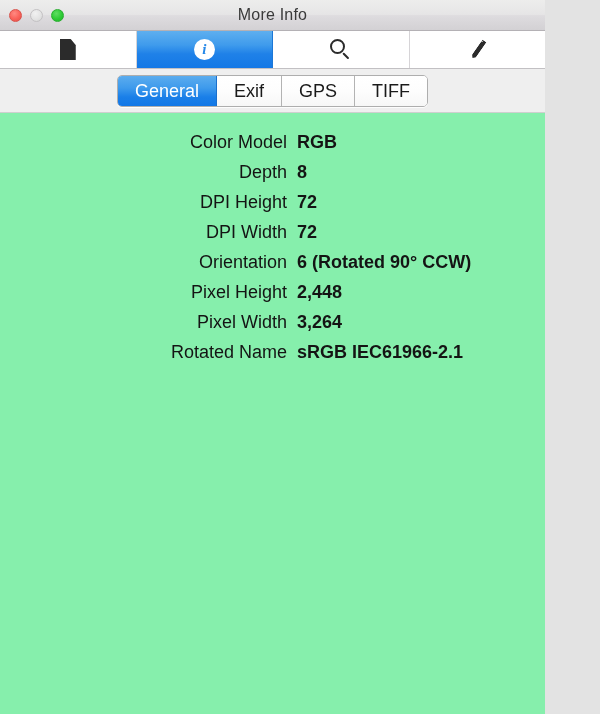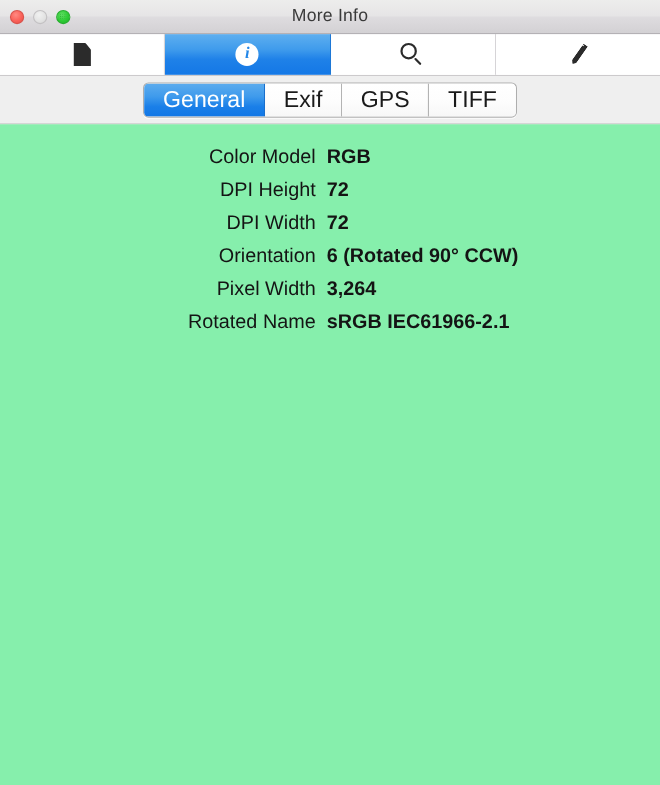--- a/index.html
+++ b/index.html
@@ -11,21 +11,21 @@
     width: 600px;
     height: 714px;
     overflow: hidden;
     font-family: "Liberation Sans", sans-serif;
     background: #e3e3e3;
     -webkit-font-smoothing: antialiased;
   }
 
   .window {
     position: relative;
-    width: 600px;
+    width: 545px;
     height: 714px;
     box-sizing: border-box;
     display: flex;
     flex-direction: column;
     background: #e3e3e3;
     overflow: hidden;
   }
 
   
   .titlebar {
@@ -216,21 +216,21 @@
     border-radius: 5px;
     overflow: hidden;
     background: #ffffff;
     box-shadow: 0 1px 0 rgba(255,255,255,.85);
   }
   .segment {
     display: flex;
     align-items: center;
     justify-content: center;
     padding: 0 17px;
-    font-size: 21px;
+    font-size: 18px;
     color: #1a1a1a;
     background: linear-gradient(to bottom, #ffffff 0%, #fdfdfd 50%, #f7f7f7 100%);
     border-right: 1px solid #b3b3b3;
     box-sizing: border-box;
     white-space: nowrap;
     line-height: 28px;
   }
   .segment:last-child { border-right: none; }
   .segment.selected {
     background: linear-gradient(to bottom, #5cacee 0%, #3e9aec 40%, #1a7fe8 70%, #1277e6 100%);
@@ -324,30 +324,38 @@
   </div>
 
   <div class="content">
     <table class="info-table">
       <tbody>
         <tr class="info-row">
           <td class="info-label">Color Model</td>
           <td class="info-value">RGB</td>
         </tr>
         <tr class="info-row">
+          <td class="info-label">Depth</td>
+          <td class="info-value">8</td>
+        </tr>
+        <tr class="info-row">
           <td class="info-label">DPI Height</td>
           <td class="info-value">72</td>
         </tr>
         <tr class="info-row">
           <td class="info-label">DPI Width</td>
           <td class="info-value">72</td>
         </tr>
         <tr class="info-row">
           <td class="info-label">Orientation</td>
           <td class="info-value">6 (Rotated 90° CCW)</td>
+        </tr>
+        <tr class="info-row">
+          <td class="info-label">Pixel Height</td>
+          <td class="info-value">2,448</td>
         </tr>
         <tr class="info-row">
           <td class="info-label">Pixel Width</td>
           <td class="info-value">3,264</td>
         </tr>
         <tr class="info-row">
           <td class="info-label">Rotated Name</td>
           <td class="info-value">sRGB IEC61966-2.1</td>
         </tr>
       </tbody>

